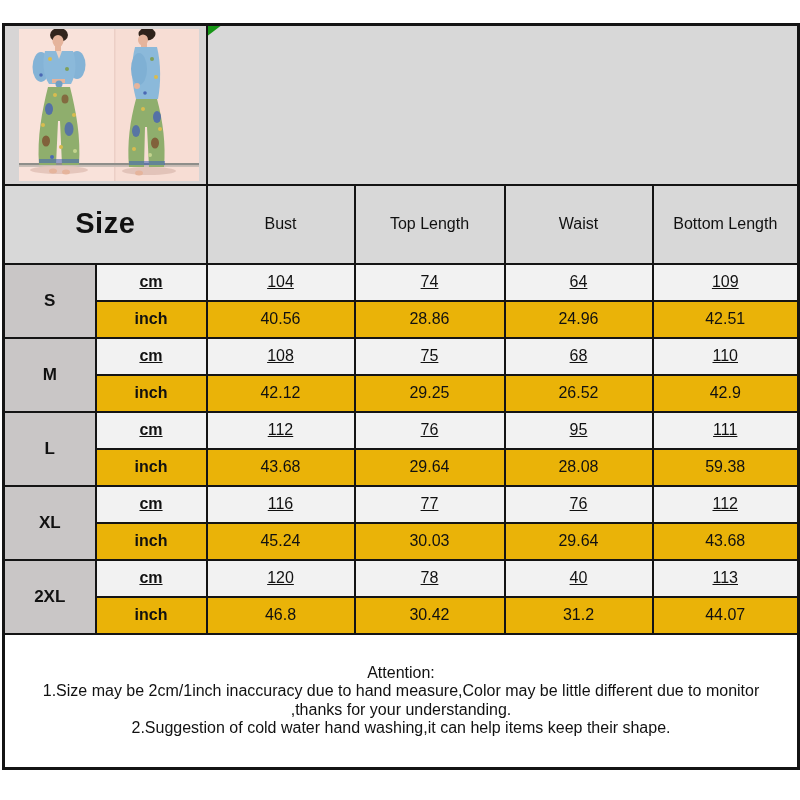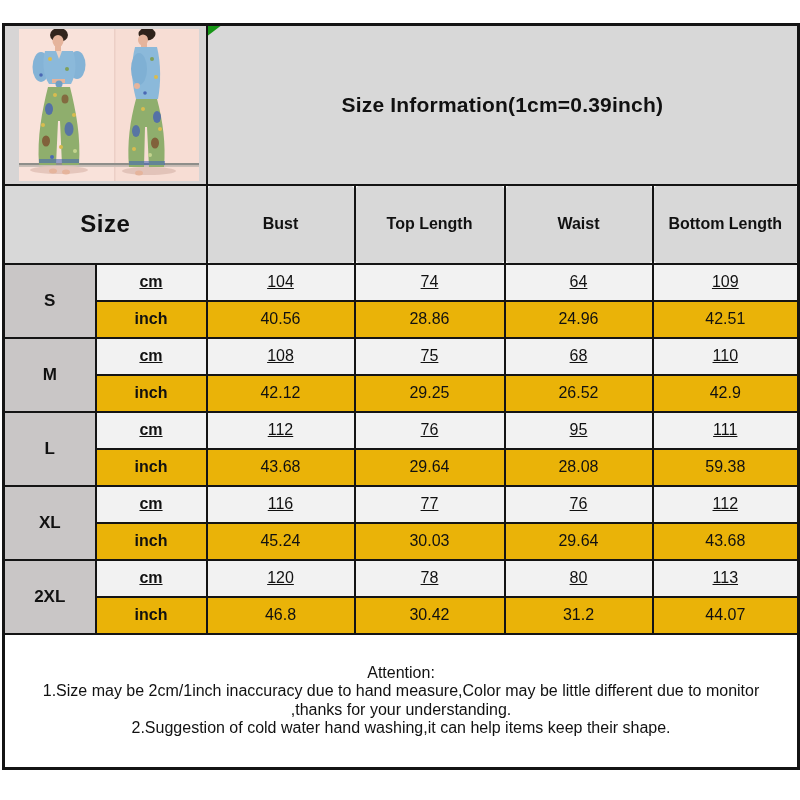--- a/index.html
+++ b/index.html
@@ -25,22 +25,22 @@
   .photo-cell svg{display:block;margin:0 0 0 14px;}
   .title-cell{
     background:#d8d8d8;position:relative;
     font-weight:bold;font-size:21px;letter-spacing:0.2px;
   }
   .corner-flag{
     position:absolute;top:0;left:0;width:13px;height:10px;
     background:#169616;
     clip-path:polygon(0 0,100% 0,0 100%);
   }
-  .size-head{background:#d8d8d8;font-weight:bold;font-size:24px;letter-spacing:0.5px;}
-  .col-head{background:#d8d8d8;font-weight:bold;font-size:16px;border-radius:7px;}
+  .size-head{background:#d8d8d8;font-weight:bold;font-size:29px;letter-spacing:0.5px;}
+  .col-head{background:#d8d8d8;font-weight:normal;font-size:16px;}
   .size-label{background:#c9c6c6;font-weight:bold;font-size:17px;}
   .unit{font-weight:bold;font-size:16px;}
   .val{font-size:16px;font-weight:normal;}
   .cm-bg{background:#f2f2f2;text-decoration:underline;}
   .inch-bg{background:#eab308;}
   .attn-cell{
     background:#ffffff;text-align:left;vertical-align:top;
     padding:3px 5px;font-size:16px;line-height:21px;
   }
 </style>
@@ -116,21 +116,20 @@
           <circle cx="141" cy="100" r="2" fill="#d9bc4f"></circle>
           <circle cx="115" cy="120" r="2" fill="#d9bc4f"></circle>
           <circle cx="131" cy="126" r="2" fill="#c4d48e"></circle>
           <rect x="110" y="132" width="36" height="4" fill="#3f63b8" opacity="0.55"></rect>
           <ellipse cx="120" cy="144" rx="4" ry="2.5" fill="#e5b49c"></ellipse>
         </g>
       </svg>
     </td>
     <td colspan="4" class="title-cell">
       <span class="corner-flag"></span>
-      <span>Size Information(1cm=0.39inch)</span>
     </td>
   </tr>
 
   <tr class="r-head">
     <td colspan="2" class="size-head">Size</td>
     <td class="col-head">Bust</td>
     <td class="col-head">Top Length</td>
     <td class="col-head">Waist</td>
     <td class="col-head">Bottom Length</td>
   </tr>
@@ -197,21 +196,21 @@
     <td class="val inch-bg">30.03</td>
     <td class="val inch-bg">29.64</td>
     <td class="val inch-bg">43.68</td>
   </tr>
 
   <tr class="r-data">
     <td rowspan="2" class="size-label">2XL</td>
     <td class="unit cm-bg">cm</td>
     <td class="val cm-bg">120</td>
     <td class="val cm-bg">78</td>
-    <td class="val cm-bg">80</td>
+    <td class="val cm-bg">40</td>
     <td class="val cm-bg">113</td>
   </tr>
   <tr class="r-data">
     <td class="unit inch-bg">inch</td>
     <td class="val inch-bg">46.8</td>
     <td class="val inch-bg">30.42</td>
     <td class="val inch-bg">31.2</td>
     <td class="val inch-bg">44.07</td>
   </tr>
 

